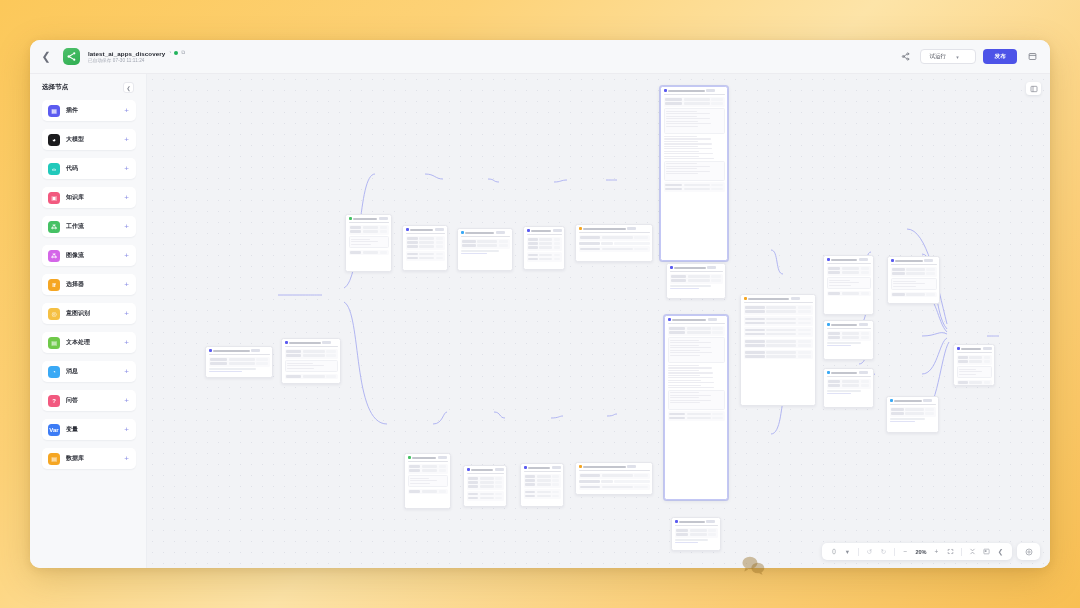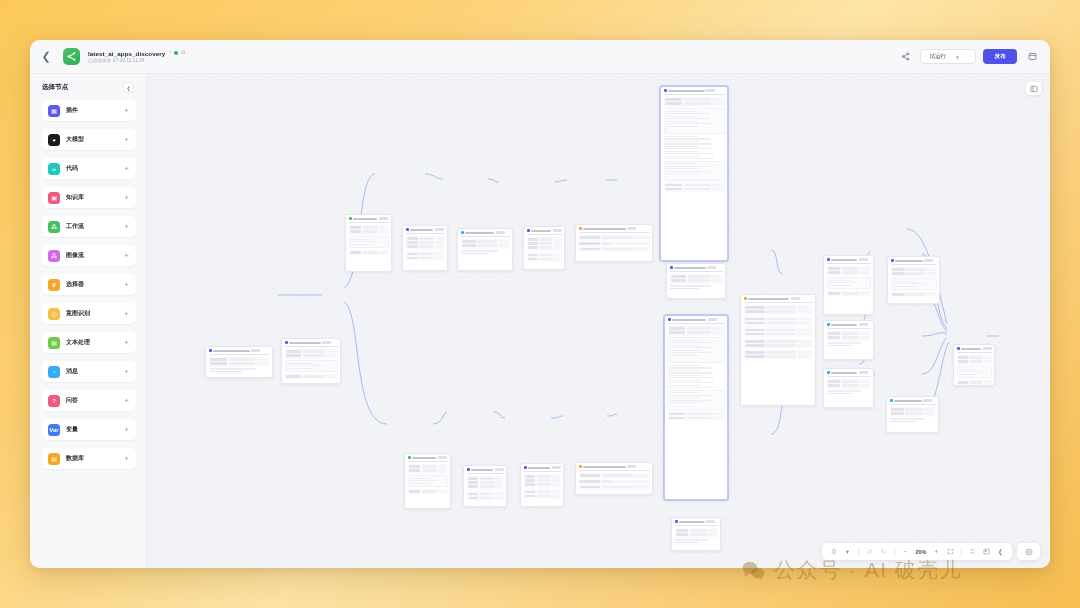--- a/index.html
+++ b/index.html
@@ -1158,14 +1158,13 @@
   </div>
 </div>
 
 <div id="watermark">
   <svg class="wm-icon" viewBox="0 0 32 26" fill="currentColor">
     <ellipse cx="11" cy="9.5" rx="10.4" ry="8.6"></ellipse>
     <path d="M5 16 L3.2 21.5 L8.6 18.6 Z"></path>
     <ellipse cx="22" cy="16.5" rx="9" ry="7.4"></ellipse>
     <path d="M27 22.5 L28.6 26 L24 24 Z"></path>
   </svg>
-  <span>公众号 · AI 破壳儿</span>
 </div>
 
 </body></html>

